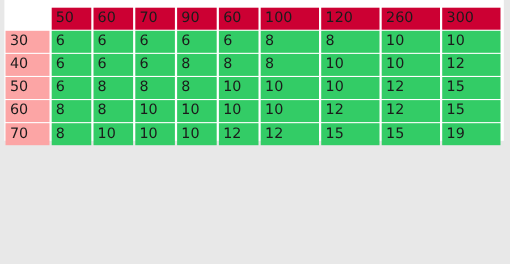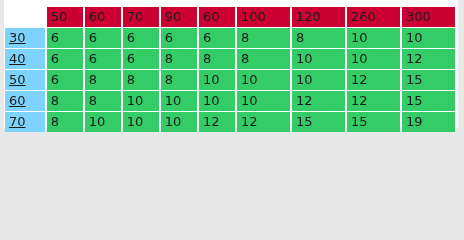--- a/index.html
+++ b/index.html
@@ -68,24 +68,23 @@
   }
 
   
   th.col-head {
     background: #cc0033;
     color: #17171c;
   }
 
   
   th.row-head {
-    background: #7dd3fc;
+    background: #fca5a5;
     color: #1b1b1b;
     width: 38px;
-    text-decoration: underline;
   }
 
   
   td.val {
     background: #33cc66;
     color: #17171c;
   }
 
   
   col.c-narrow { width: 38px; }

